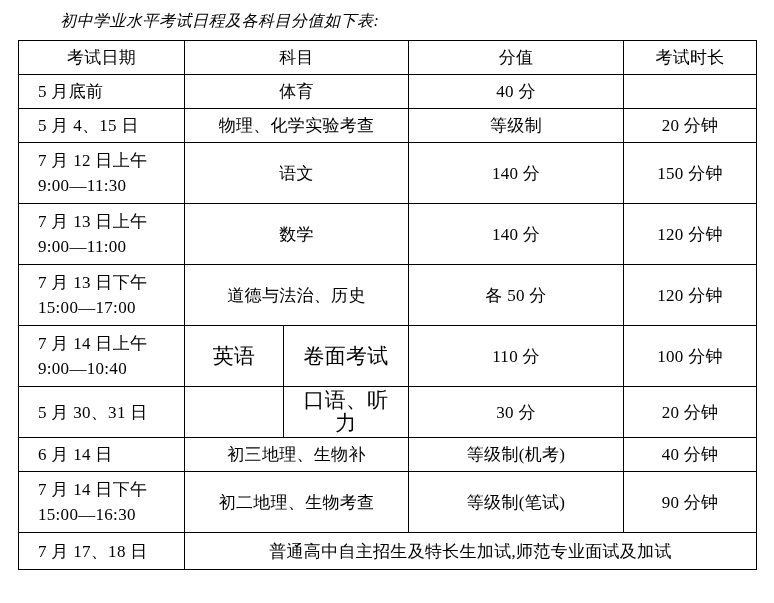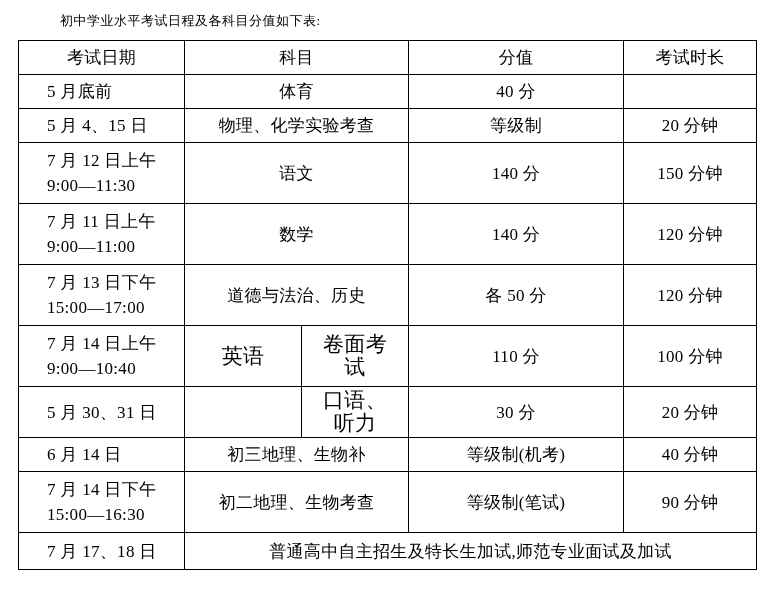--- a/index.html
+++ b/index.html
@@ -15,38 +15,39 @@
     overflow: hidden;
   }
   .page {
     position: relative;
     width: 774px;
     height: 603px;
     box-sizing: border-box;
     padding: 0 18px;
   }
   .doc-title {
-    font-size: 13px;
+    font-size: 16px;
     line-height: 26px;
     padding: 8px 0 6px 42px;
     white-space: nowrap;
     letter-spacing: 0.5px;
+    font-style: italic;
   }
   table.schedule {
     border-collapse: collapse;
     width: 738px;
     table-layout: fixed;
   }
   table.schedule td, table.schedule th {
     border: 1px solid #000000;
     text-align: center;
     vertical-align: middle;
     font-size: 17px;
     line-height: 23px;
-    padding: 2px 20px;
+    padding: 2px 11px;
     font-weight: normal;
     letter-spacing: 0.3px;
   }
   .col-date   { width: 166px; }
   .col-subj   { width: 224px; }
   .col-score  { width: 215px; }
   .col-dur    { width: 133px; }
   .hdr td { height: 29px; font-size: 17.5px; }
   .r-short td { height: 29px; }
   .r-tall td { height: 56px; }
@@ -129,21 +130,21 @@
           <span class="date-two">9:00—11:30</span>
         </td>
         <td>语文</td>
         <td>140 分</td>
         <td>150 分钟</td>
       </tr>
 
 
       <tr class="r-tall">
         <td>
-          <span class="date-two">7 月 11 日上午</span>
+          <span class="date-two">7 月 13 日上午</span>
           <span class="date-two">9:00—11:00</span>
         </td>
         <td>数学</td>
         <td>140 分</td>
         <td>120 分钟</td>
       </tr>
 
       <tr class="r-tall">
         <td>
           <span class="date-two">7 月 13 日下午</span>

